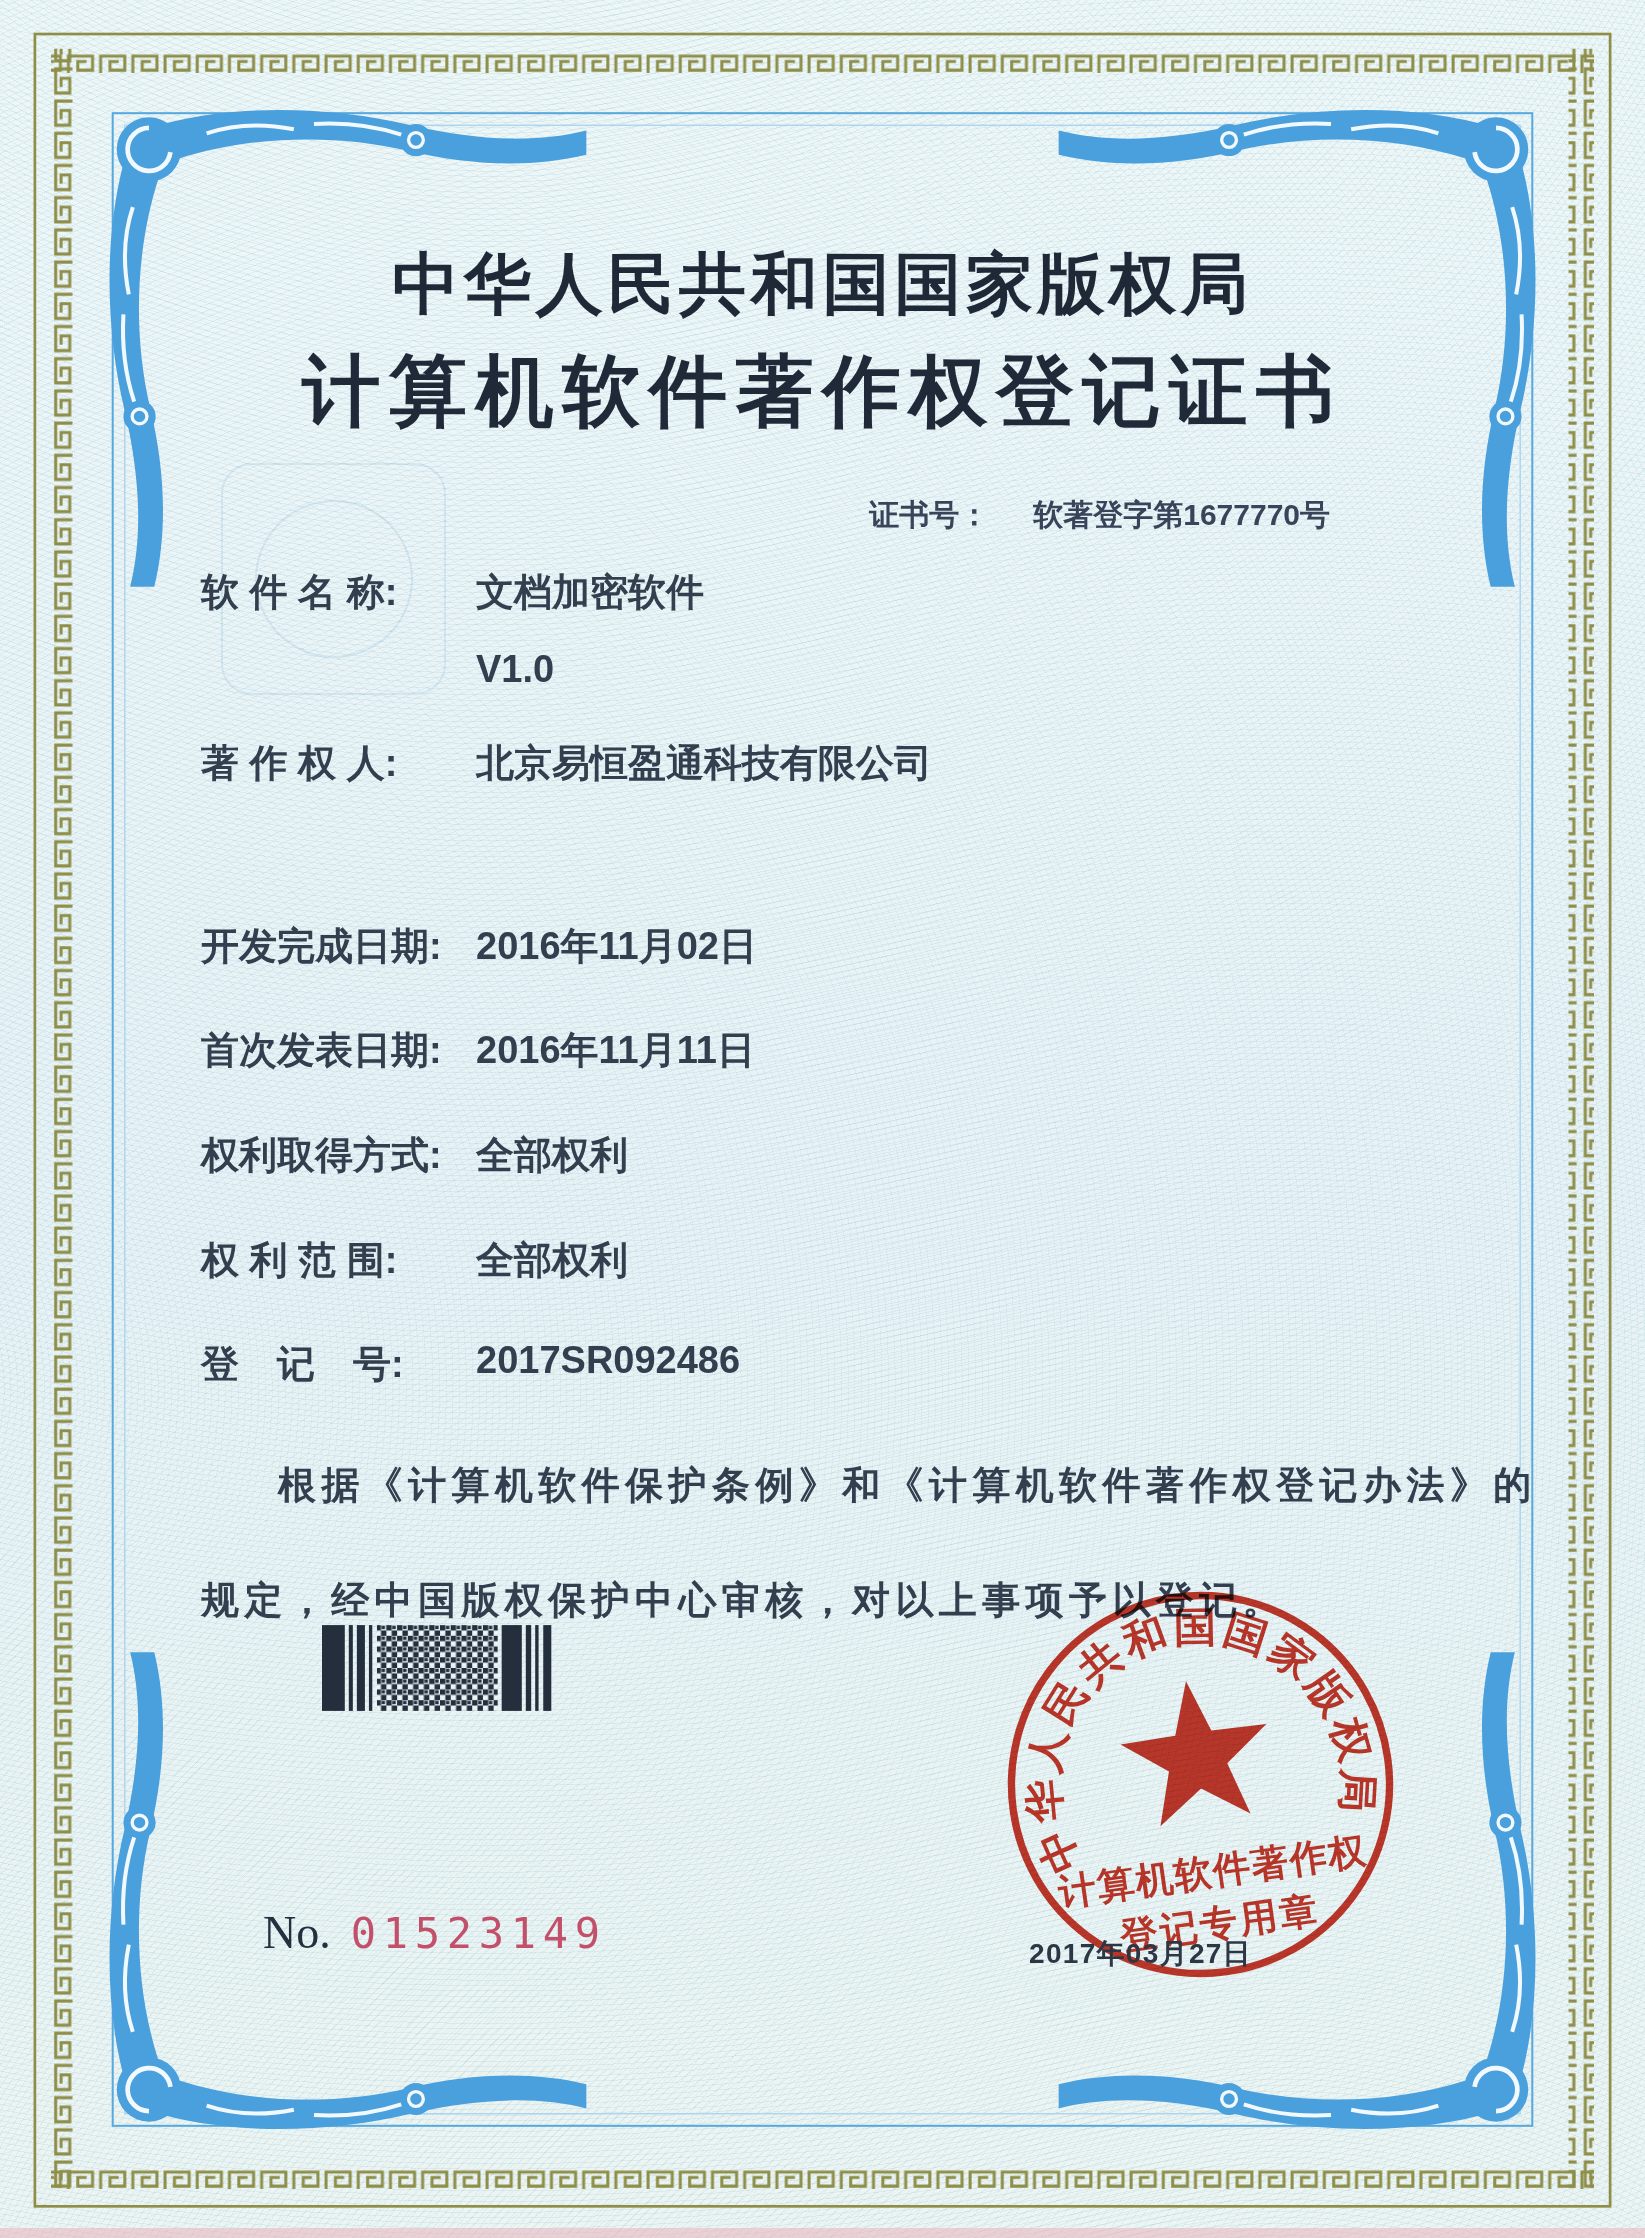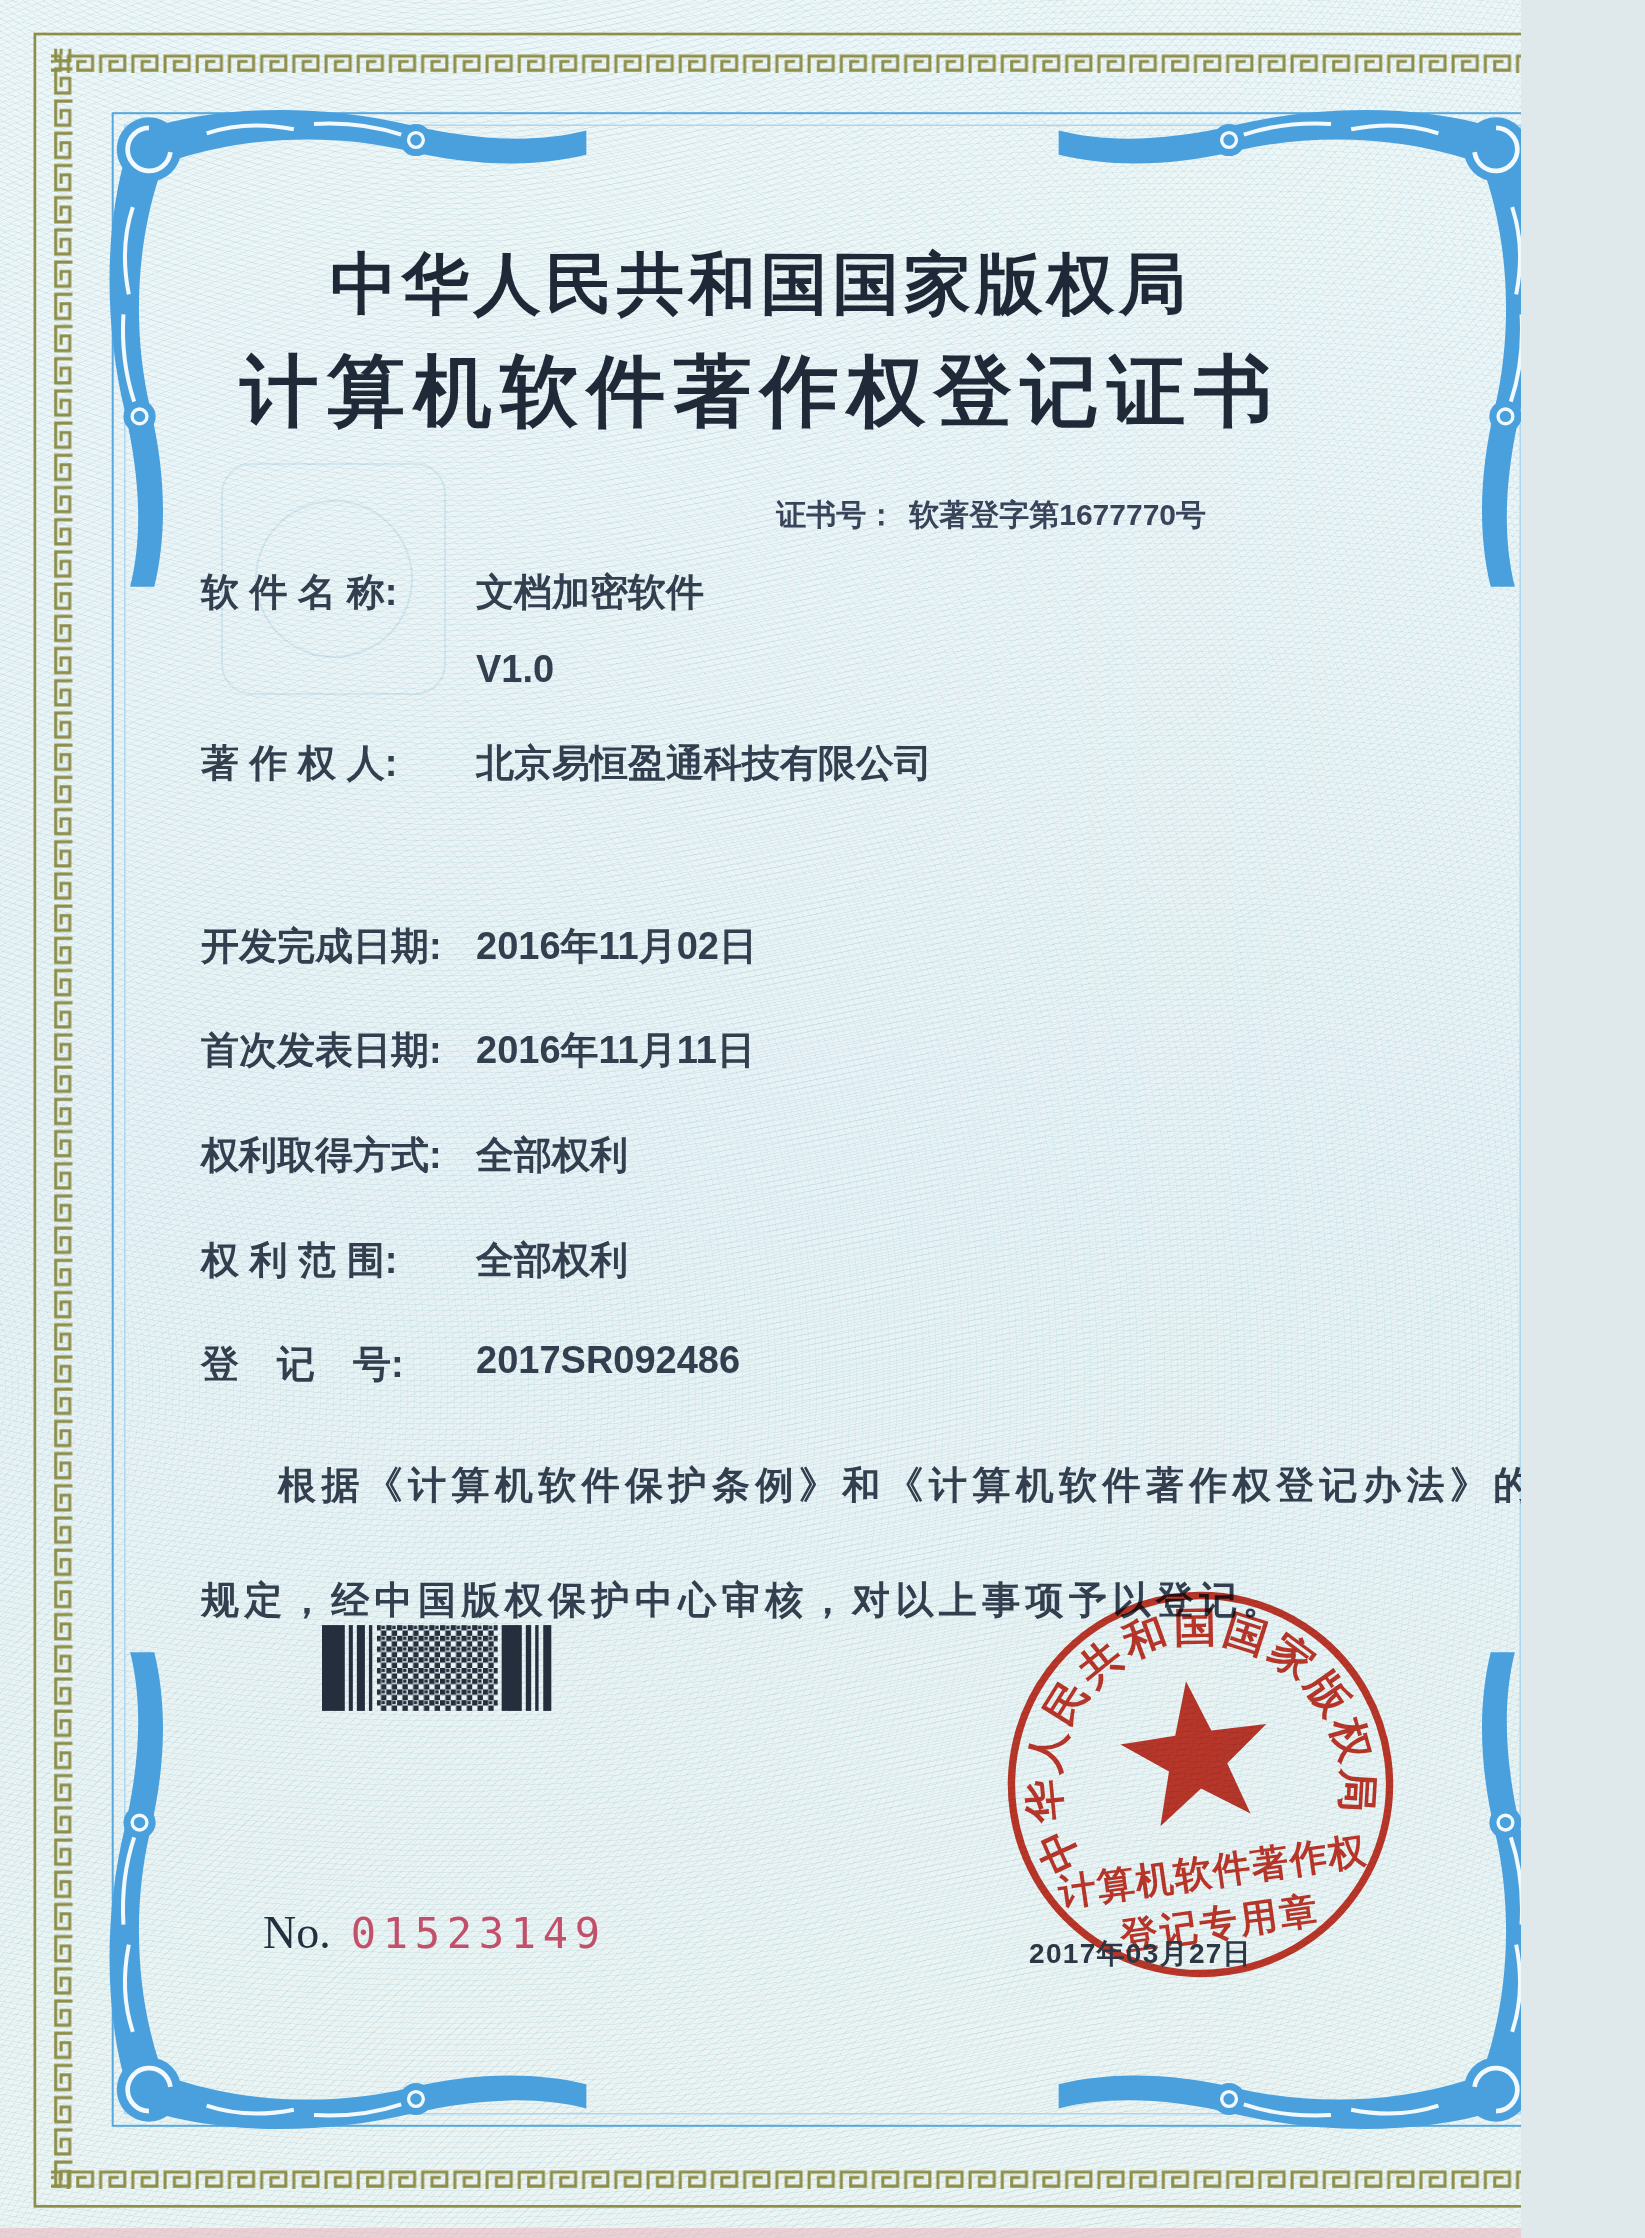--- a/index.html
+++ b/index.html
@@ -1,18 +1,18 @@
 <!DOCTYPE html>
 <html style="font-size:10.7px"><head>
 <meta charset="utf-8">
 <style>
   html,body{margin:0;padding:0;background:#dfe9ec;}
   .page{
     position:relative;
-    width:1521px;height:2239px;
+    width:1645px;height:2239px;
     overflow:hidden;
     font-family:"Liberation Sans",sans-serif;
     background:
       repeating-radial-gradient(circle at 30% -30%, rgba(100,160,180,.12) 0 1px, rgba(0,0,0,0) 1px 5.4px),
       repeating-radial-gradient(circle at 78% 128%, rgba(100,160,180,.11) 0 1px, rgba(0,0,0,0) 1px 6px),
       repeating-radial-gradient(circle at -12% 62%, rgba(110,180,165,.09) 0 1px, rgba(0,0,0,0) 1px 6.7px),
       linear-gradient(180deg,#eef7f8 0%,#e7f2f6 55%,#ecf5f3 100%);
   }
   .frame{position:absolute;left:0;top:0;z-index:2;}
   .bottom-scan-strip{
@@ -38,21 +38,21 @@
   }
   .title-cert{
     left:0;top:340px;width:100%;text-align:center;
     font-family:"Liberation Serif",serif;font-weight:700;
     font-size:78px;letter-spacing:8.7px;color:#1f2938;white-space:nowrap;
   }
   .cert-no-line{
     right:315px;top:495px;font-size:30px;font-weight:600;
     color:#39445a;white-space:nowrap;
   }
-  .cert-no-line .cert-no-value{margin-left:13px;}
+  .cert-no-line .cert-no-value{margin-left:44px;}
   .field-row{left:201px;font-size:38px;font-weight:600;white-space:nowrap;}
   .field-label{display:inline-block;width:275px;white-space:pre;}
   .field-value{display:inline-block;vertical-align:top;}
   .field-value .v2{margin-top:30px;}
   .row-0{top:567px;}
   .row-1{top:738px;}
   .row-2{top:921px;}
   .row-3{top:1025px;}
   .row-4{top:1130px;}
   .row-5{top:1235px;}

